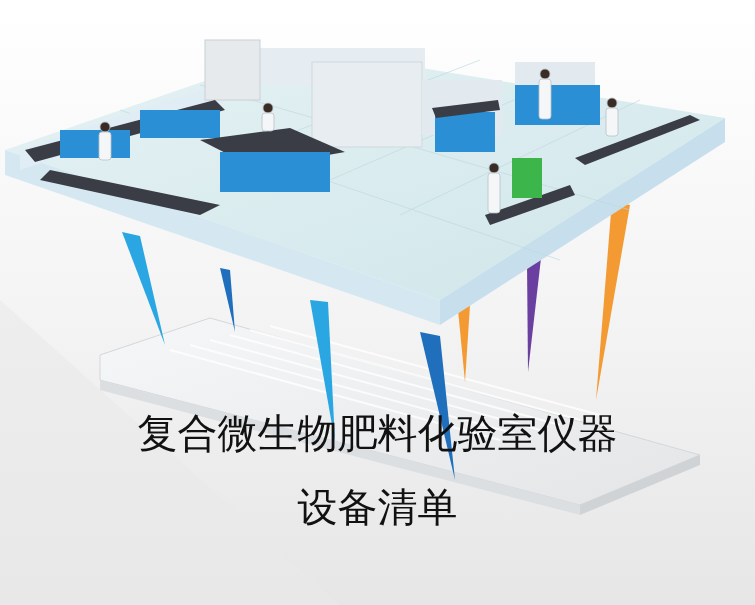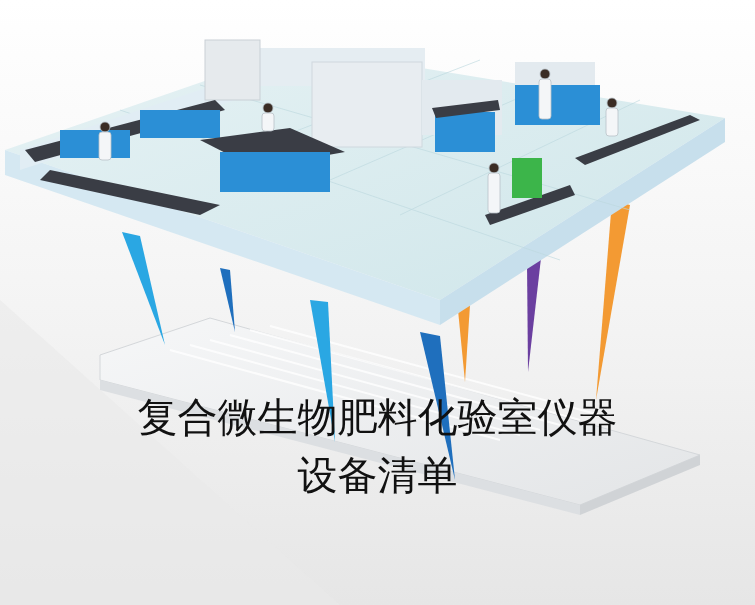--- a/index.html
+++ b/index.html
@@ -1,20 +1,20 @@
 <!DOCTYPE html>
 <html><head>
 <meta charset="utf-8">
 <style>
   html, body { margin:0; padding:0; }
   body { width:755px; height:605px; background:#ffffff; position:relative; overflow:hidden; font-family:"DejaVu Sans", sans-serif; }
   .scene { position:absolute; left:0; top:0; width:755px; height:605px; }
-  .title { position:absolute; left:0; width:755px; text-align:center; color:#111; font-size:40px; line-height:46px; letter-spacing:0px; }
+  .title { position:absolute; left:0; width:755px; text-align:center; color:#111; font-size:40px; line-height:46px; letter-spacing:0px;margin-top:16px; }
   .t1 { top:394px; }
-  .t2 { top:452px; }
+  .t2 { top:468px; }
 </style>
 </head>
 <body>
 
 <svg class="scene" viewBox="0 0 755 605" xmlns="http://www.w3.org/2000/svg">
   <defs>
     <linearGradient id="bg" x1="0" y1="0" x2="0" y2="1">
       <stop offset="0" stop-color="#ffffff"></stop>
       <stop offset="0.55" stop-color="#f3f3f3"></stop>
       <stop offset="1" stop-color="#e6e6e6"></stop>

